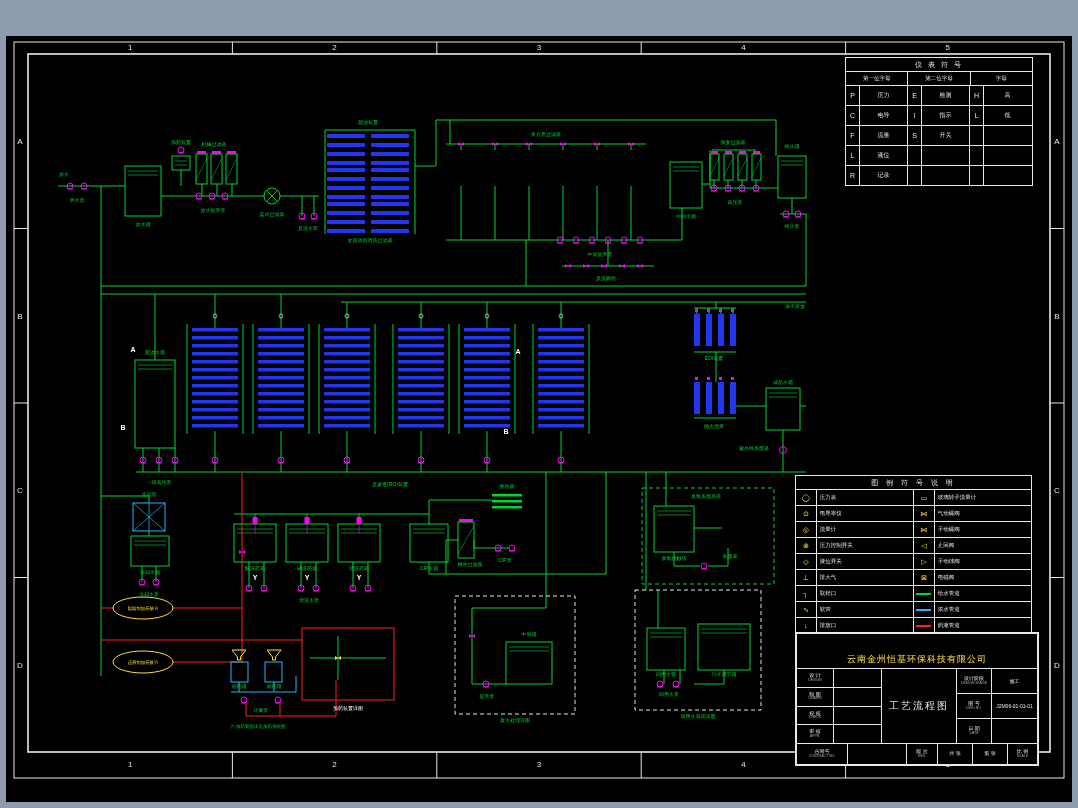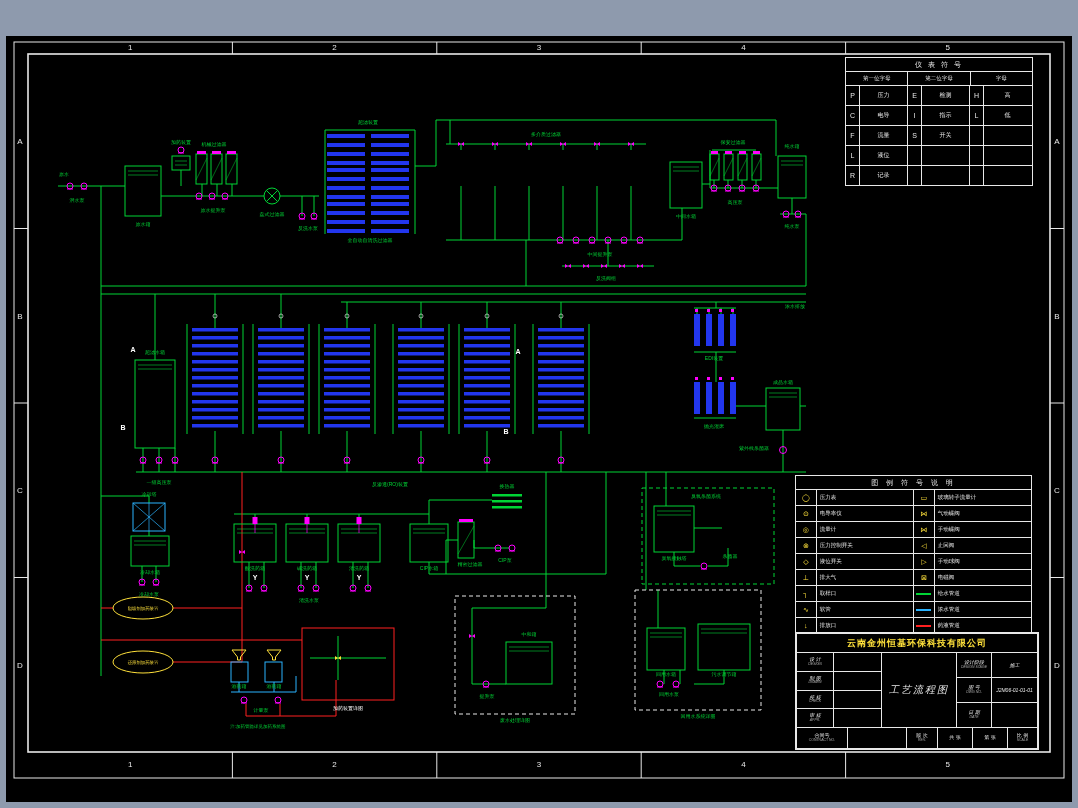--- a/index.html
+++ b/index.html
@@ -22,22 +22,22 @@
   .legend{position:absolute;left:789px;top:439px;width:235px;background:#000;border:1px solid #e8e8e8;color:#e8e8e8;font-size:5.5px;}
   .lg-title{height:13px;line-height:13px;text-align:center;border-bottom:1px solid #e8e8e8;font-size:7px;letter-spacing:3px;}
   .lg-row{display:flex;border-bottom:1px solid #e8e8e8;height:15px;line-height:15px;}
   .lg-row:last-child{border-bottom:none;}
   .lg-sym{width:20px;text-align:center;border-right:1px solid #e8e8e8;color:#ffe13b;font-size:7px;}
   .lg-name{width:95px;padding-left:3px;border-right:1px solid #e8e8e8;}
   .lg-row .lg-name:last-child{border-right:none;}
   .leg-line{display:inline-block;width:15px;height:2px;vertical-align:middle;}
   
   .tblock{position:absolute;left:789px;top:596px;width:240px;background:#000;border:2px solid #e8e8e8;color:#e8e8e8;}
-  .tb-company{height:18px;line-height:18px;text-align:center;color:#ffe13b;font-size:9px;font-weight:bold;border-bottom:1px solid #e8e8e8;letter-spacing:1px;}
-  .tb-main{display:flex;height:74px;border-bottom:1px solid #e8e8e8;font-style:italic;}
+  .tb-company{height:18px;line-height:18px;text-align:center;color:#ffe13b;font-size:9px;font-weight:normal;border-bottom:1px solid #e8e8e8;letter-spacing:1px;margin-top:16px;}
+  .tb-main{display:flex;height:74px;border-bottom:1px solid #e8e8e8;}
   .tb-left{width:84px;border-right:1px solid #e8e8e8;display:flex;flex-direction:column;}
   .tb-lrow{flex:1;display:flex;border-bottom:1px solid #e8e8e8;}
   .tb-lrow:last-child{border-bottom:none;}
   .cellab{width:36px;border-right:1px solid #e8e8e8;display:flex;flex-direction:column;justify-content:center;align-items:center;font-size:5px;line-height:1.1;}
   .cellab .en{font-size:3.5px;color:#aaa;}
   .celval{flex:1;font-size:5px;display:flex;align-items:center;justify-content:center;}
   .tb-mid{width:74px;border-right:1px solid #e8e8e8;display:flex;align-items:center;justify-content:center;font-size:10px;letter-spacing:2px;}
   .tb-right{flex:1;display:flex;flex-direction:column;}
   .tb-rrow{flex:1;display:flex;border-bottom:1px solid #e8e8e8;}
   .tb-rrow:last-child{border-bottom:none;}

